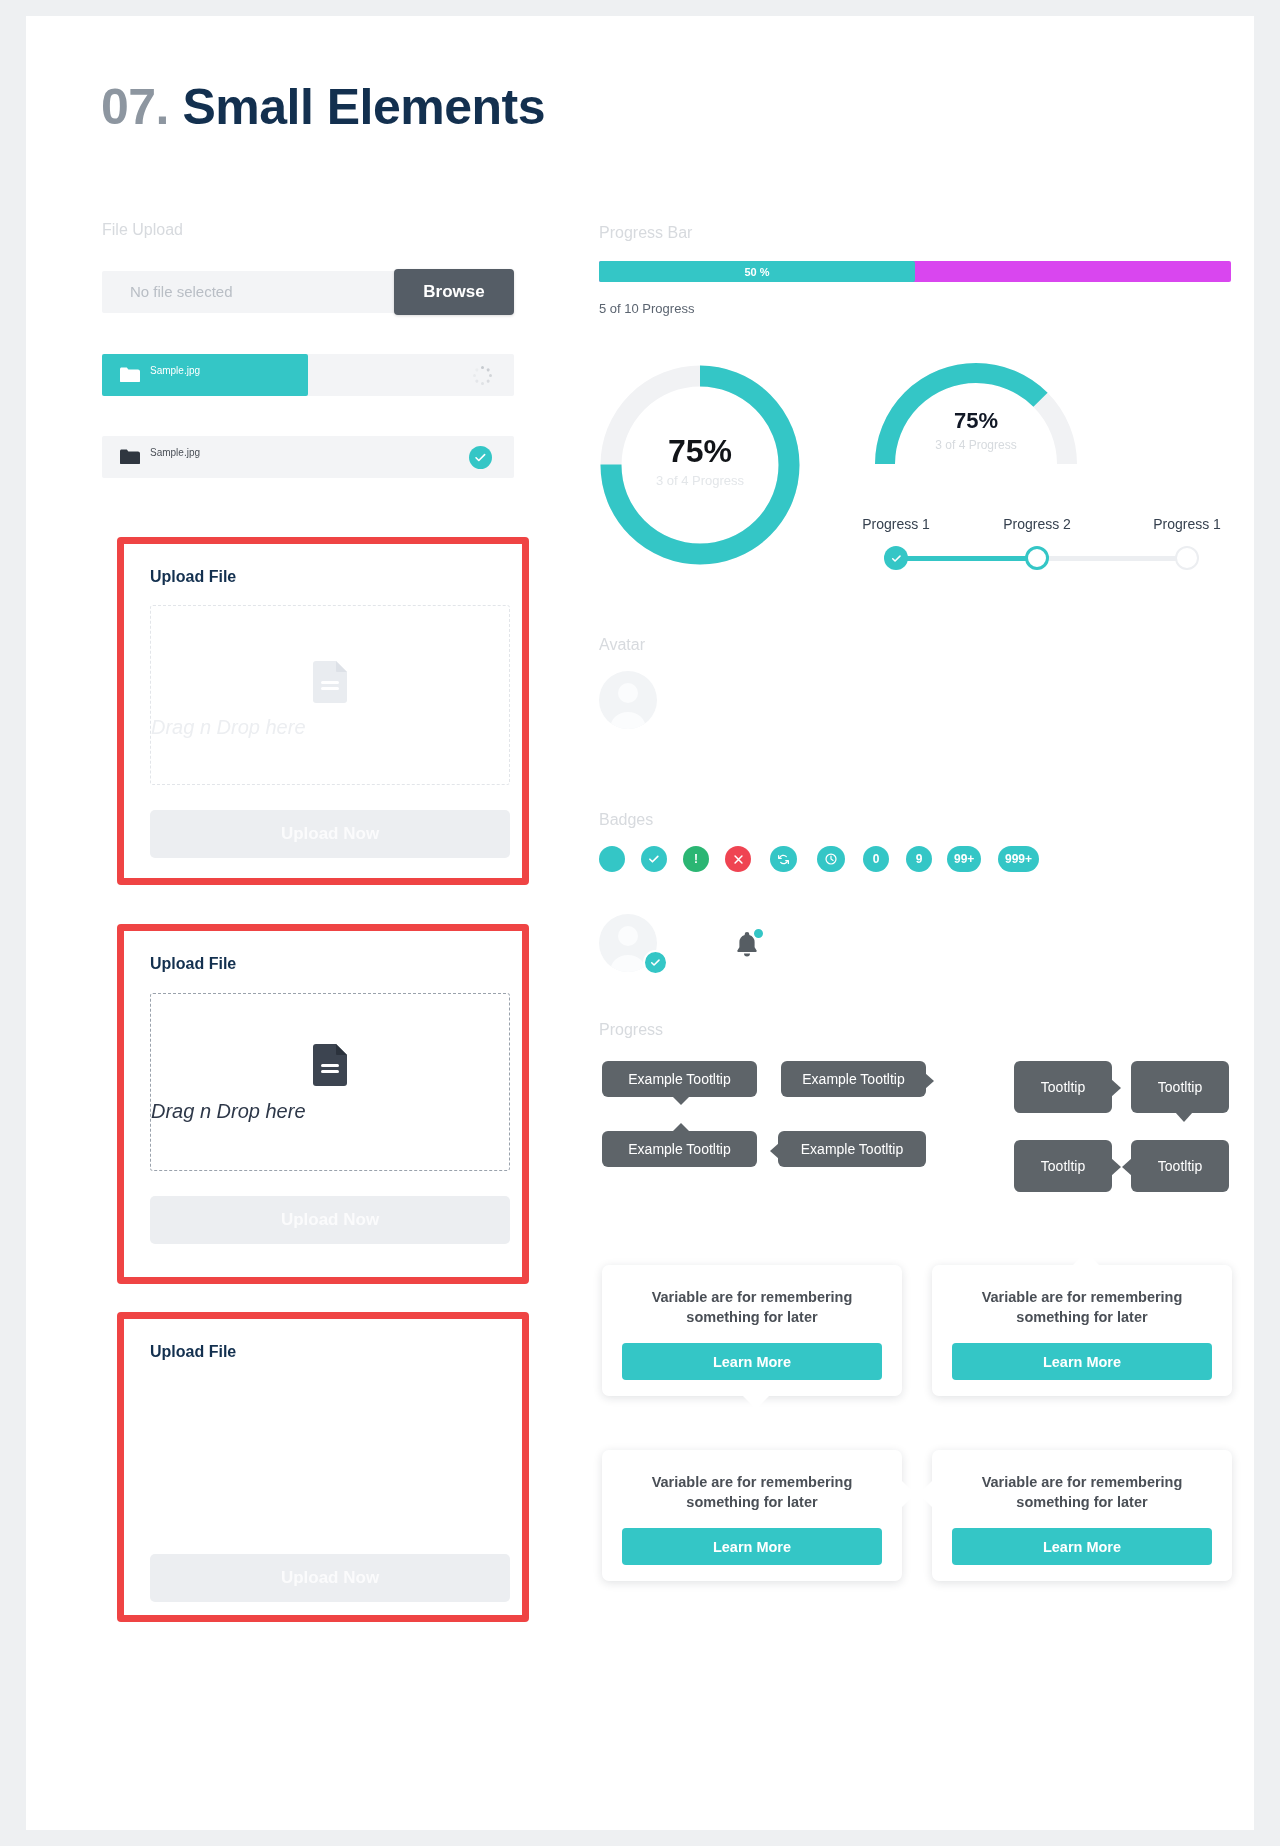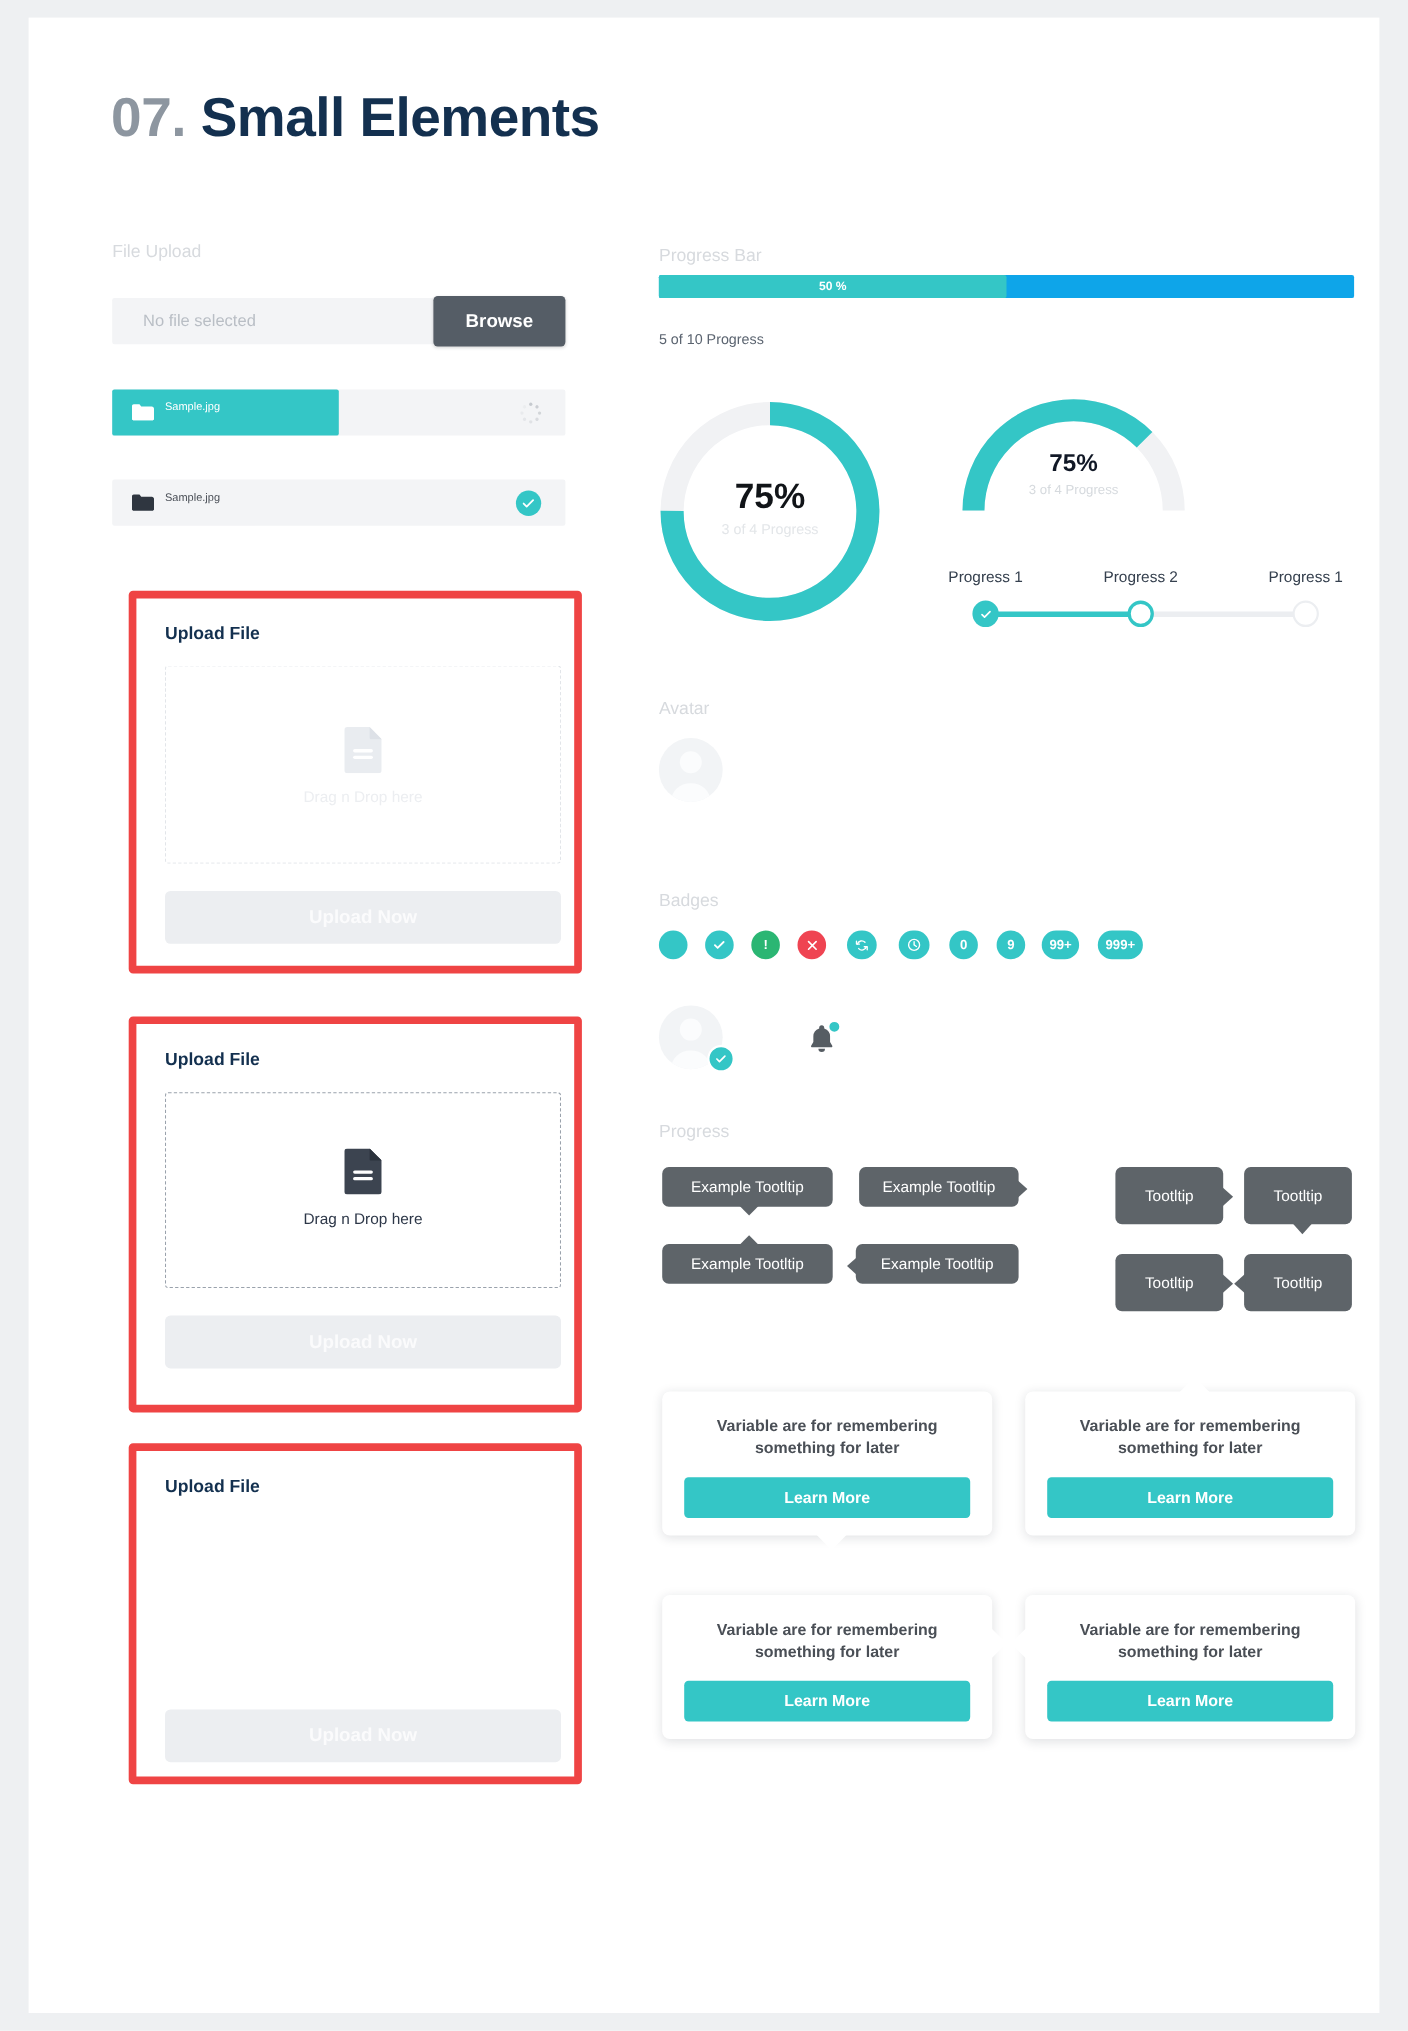--- a/index.html
+++ b/index.html
@@ -106,22 +106,23 @@
     position: absolute; left: 26px;
     width: 360px;
     border: 1px dashed #e2e5e9; border-radius: 3px;
   }
   .dropzone.solid { border: 1px dashed #9aa2ac; }
   .up-card.c1 .dropzone { top: 61px; height: 180px; }
   .up-card.c2 .dropzone { top: 62px; height: 178px; }
   .up-card.c3 .dropzone { top: 61px; height: 150px; }
   .doc-ic { position: absolute; left: 50%; transform: translateX(-50%); }
   .dz-text {
-    position: absolute; left: 0; width: 100%; text-align: center;
-    font-size: 14px;
+    position: absolute; left: 0; width: 100%; 
+    font-size: 20px;
+    font-style: italic;
   }
   .dz-text.faint { color: #eceef1; }
   .dz-text.dark { color: #2d3748; }
   .upload-btn {
     position: absolute; left: 26px;
     width: 360px; height: 48px;
     background: #eceef1; border-radius: 5px;
     display: flex; align-items: center; justify-content: center;
     font-size: 17px; font-weight: 700; color: #fbfbfc;
     cursor: pointer;
@@ -141,23 +142,23 @@
   }
   .mini-bar .fill {
     position: absolute; left: 0; top: 0; height: 100%;
     background: #34c6c6; border-radius: 9px;
     display: flex; align-items: center; justify-content: center;
     color: #fff; font-size: 11px; font-weight: 700;
   }
 
   
   .pbar-track {
-    position: absolute; left: 573px; top: 234px;
+    position: absolute; left: 573px; top: 245px;
     width: 632px; height: 21px;
-    background: #0ea5e9; border-radius: 2px;
+    background: #d946ef; border-radius: 2px;
   }
   .pbar-track .fill {
     position: absolute; left: 0; top: 0; height: 100%;
     background: #34c6c6; border-radius: 2px;
     display: flex; align-items: center; justify-content: center;
     color: #fff; font-size: 11px; font-weight: 700;
   }
   .pbar-caption {
     position: absolute; left: 573px; top: 285px;
     font-size: 13px; color: #5b6470;

